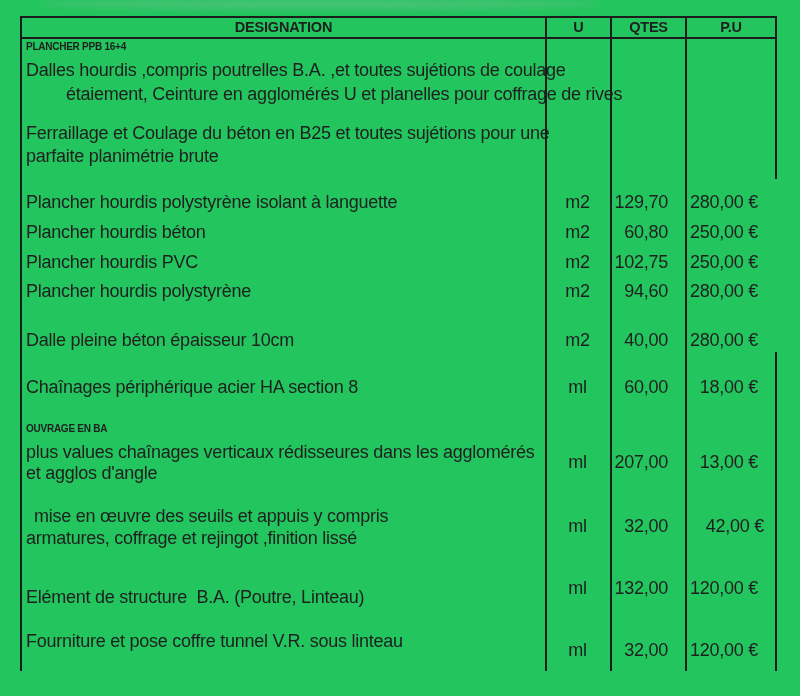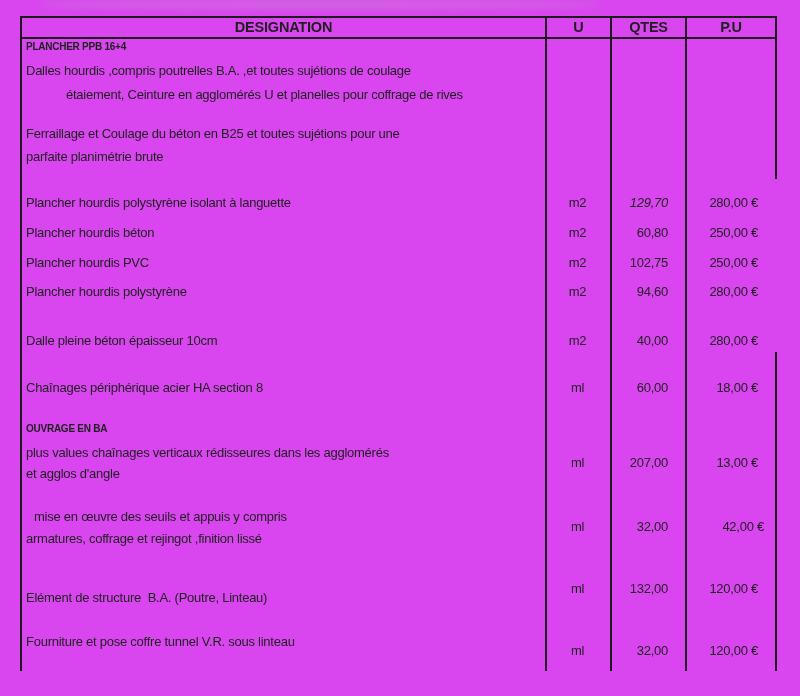--- a/index.html
+++ b/index.html
@@ -4,21 +4,21 @@
 <style>
   html, body {
     margin: 0;
     padding: 0;
     background: #ffffff;
   }
   #page {
     position: relative;
     width: 800px;
     height: 696px;
-    background: #d946ef;
+    background: #22c55e;
     overflow: hidden;
     font-family: "Liberation Sans", sans-serif;
     color: #1f1f1f;
   }
   
   .scan-smudge {
     position: absolute;
     left: 40px; top: 0;
     width: 560px; height: 9px;
     background: #b9b9b9;
@@ -36,21 +36,21 @@
     height: 18px;
     line-height: 18px;
     text-align: center;
     font-weight: bold;
     font-size: 14.5px;
     letter-spacing: -0.2px;
   }
   .line {
     position: absolute;
     transform: translateY(-50%);
-    font-size: 13px;
+    font-size: 18px;
     line-height: 17px;
     letter-spacing: -0.25px;
     white-space: pre;
   }
   .des { left: 26px; }
   .des.bold { font-weight: bold; font-size: 10px; }
   .u-cell    { left: 547px; width: 61px;  text-align: center; }
   .qtes-cell { left: 612px; width: 56px;  text-align: right; }
   .pu-cell   { left: 687px; width: 71px;  text-align: right; }
 </style>
@@ -88,21 +88,21 @@
       <div class="line des" style="top: 340px;">Dalle pleine béton épaisseur 10cm</div>
       <div class="line des" style="top: 387px;">Chaînages périphérique acier HA section 8</div>
       <div class="line des bold" style="top: 428px;">OUVRAGE EN BA</div>
       <div class="line des" style="top: 452px;">plus values chaînages verticaux rédisseures dans les agglomérés</div>
       <div class="line des" style="top: 473px;">et agglos d'angle</div>
       <div class="line des" style="top: 516px; margin-left: 8px;">mise en œuvre des seuils et appuis y compris</div>
       <div class="line des" style="top: 538px;">armatures, coffrage et rejingot ,finition lissé</div>
       <div class="line des" style="top: 597px;">Elément de structure  B.A. (Poutre, Linteau)</div>
       <div class="line des" style="top: 641px;">Fourniture et pose coffre tunnel V.R. sous linteau</div>
       <div class="line u-cell" style="top: 202px;">m2</div>
-      <div class="line qtes-cell" style="top: 202px; font-style: italic;">129,70</div>
+      <div class="line qtes-cell" style="top: 202px;">129,70</div>
       <div class="line pu-cell" style="top: 202px;">280,00 €</div>
       <div class="line u-cell" style="top: 232px;">m2</div>
       <div class="line qtes-cell" style="top: 232px;">60,80</div>
       <div class="line pu-cell" style="top: 232px;">250,00 €</div>
       <div class="line u-cell" style="top: 262px;">m2</div>
       <div class="line qtes-cell" style="top: 262px;">102,75</div>
       <div class="line pu-cell" style="top: 262px;">250,00 €</div>
       <div class="line u-cell" style="top: 291px;">m2</div>
       <div class="line qtes-cell" style="top: 291px;">94,60</div>
       <div class="line pu-cell" style="top: 291px;">280,00 €</div>

